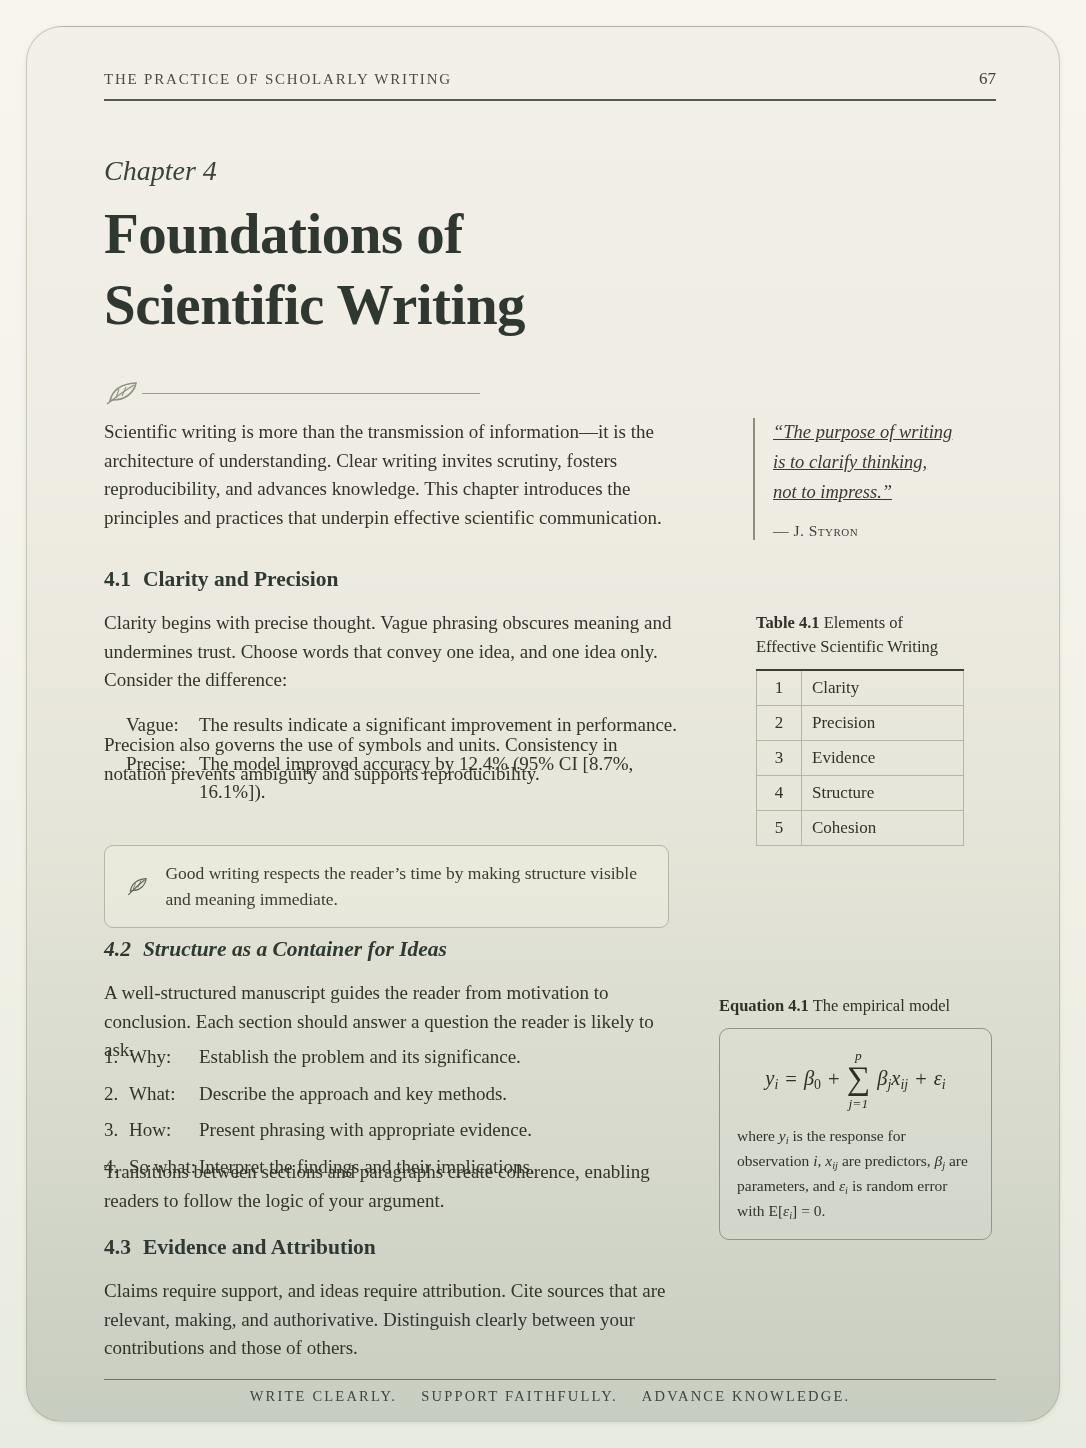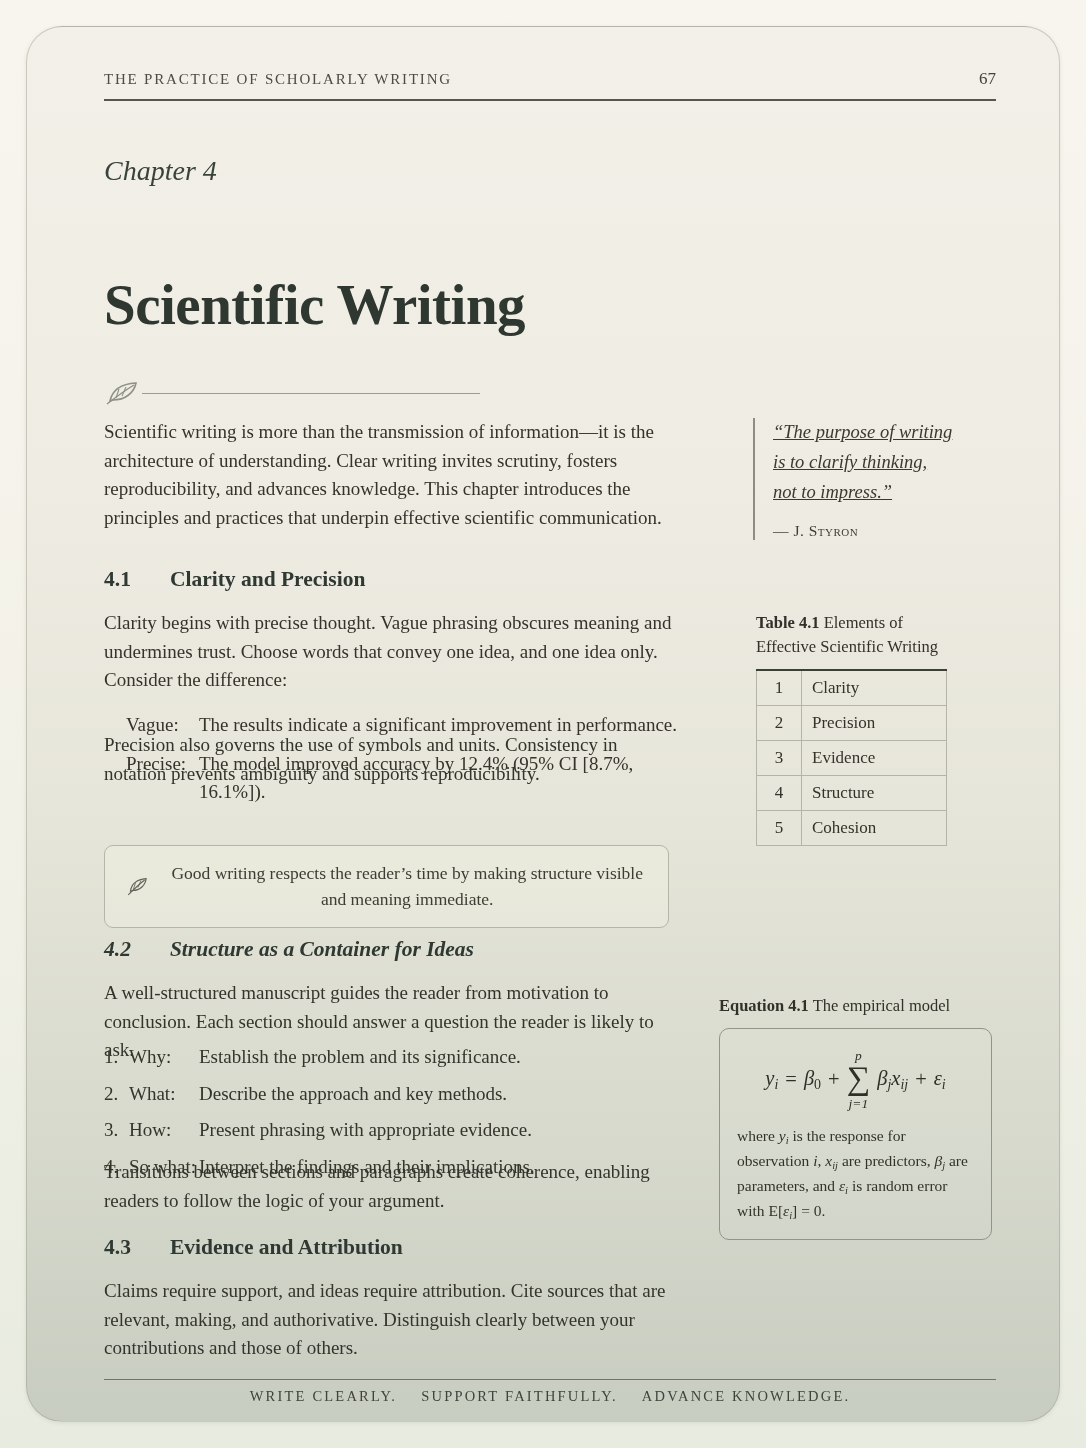--- a/index.html
+++ b/index.html
@@ -33,46 +33,46 @@
 
   
   .divider { position:absolute; left:0; top:352px; display:flex; align-items:center; gap:2px; }
   .divider .line { width:338px; height:1px; background:#999c8e; }
 
   
   .body-text { font-size:19px; line-height:1.5; color:#34342c; }
   .intro { position:absolute; left:0; top:391px; width:568px; }
 
   .section-heading { position:absolute; left:0; font-size:21.5px; color:#2f3932; }
-  .section-heading .sec-num { margin-right:39px; }
+  .section-heading .sec-num { margin-right:12px; }
   .p { position:absolute; left:0; width:568px; }
 
   .examples { position:absolute; left:22px; top:684px; width:560px; display:grid; grid-template-columns:73px 1fr; row-gap:10px; }
   .examples .body-text { position:static; }
 
   
   .callout {
     position:absolute; left:0; top:818px; width:565px;
     display:flex; align-items:center; gap:17px;
     border:1px solid #b4b7a7; border-radius:9px;
     background:rgba(240,240,226,0.45);
     padding:14px 19px 14px 21px;
   }
-  .callout .body-text { position:static; font-size:17.5px; color:#3c3d34;text-align:center; }
+  .callout .body-text { position:static; font-size:17.5px; color:#3c3d34; }
 
   
   .num-list { position:absolute; left:0; top:1016px; width:568px; display:grid; grid-template-columns:25px 70px 1fr; row-gap:8px; }
 
   
   .pull-quote { position:absolute; left:649px; top:391px; width:238px; border-left:2px solid #8b8e81; padding-left:18px; }
   .quote-line { font-style:italic; font-size:18.5px; line-height:1.62; color:#3a3a32;text-decoration:underline; }
   .quote-attr { margin-top:14px; font-size:15.5px; font-variant:small-caps; letter-spacing:0.5px; color:#3e3e36; }
 
   
-  .table-block { position:absolute; left:652px; top:584px; width:191px; }
+  .table-block { position:absolute; left:652px; top:584px; width:208px; }
   .caption { font-size:16.5px; line-height:1.45; color:#31312a; margin-bottom:10px; }
   .caption b { font-weight:bold; }
   table.t41 { width:100%; border-collapse:collapse; border:1px solid #b3b6a7; border-top:2.5px solid #3b4037; }
   table.t41 td { font-size:17px; color:#33332b; padding:7px 10px; border-bottom:1px solid #b3b6a7; }
   table.t41 td.num { width:45px; text-align:center; border-right:1px solid #b3b6a7; }
 
   
   .equation-block { position:absolute; left:615px; top:967px; width:276px; }
   .eq-box {
     margin-top:9px; border:1px solid #8f958a; border-radius:10px;
@@ -101,21 +101,21 @@
 <div class="card">
   <div class="content">
 
     <div class="running-head">
       <span class="running-title">THE PRACTICE OF SCHOLARLY WRITING</span>
       <span class="page-number">67</span>
     </div>
 
     <div class="chapter-eyebrow">Chapter 4</div>
     <h1 class="chapter-title">
-      <br>
+      <span>Foundations of</span><br>
       <span>Scientific Writing</span>
     </h1>
 
     <div class="divider">
       <svg class="leaf-svg" width="36" height="28" viewBox="0 0 36 28">
         <path d="M6 22 C8 12, 16 5, 32 4 C30 14, 21 21, 9 21 Z" fill="none" stroke="#8e9184" stroke-width="1.6"></path>
         <path d="M3 25 C12 18, 20 12, 30 6" fill="none" stroke="#8e9184" stroke-width="1.4"></path>
         <path d="M12 19 L15 10 M18 17 L22 8" fill="none" stroke="#8e9184" stroke-width="1.1"></path>
       </svg>
       <div class="line"></div>

